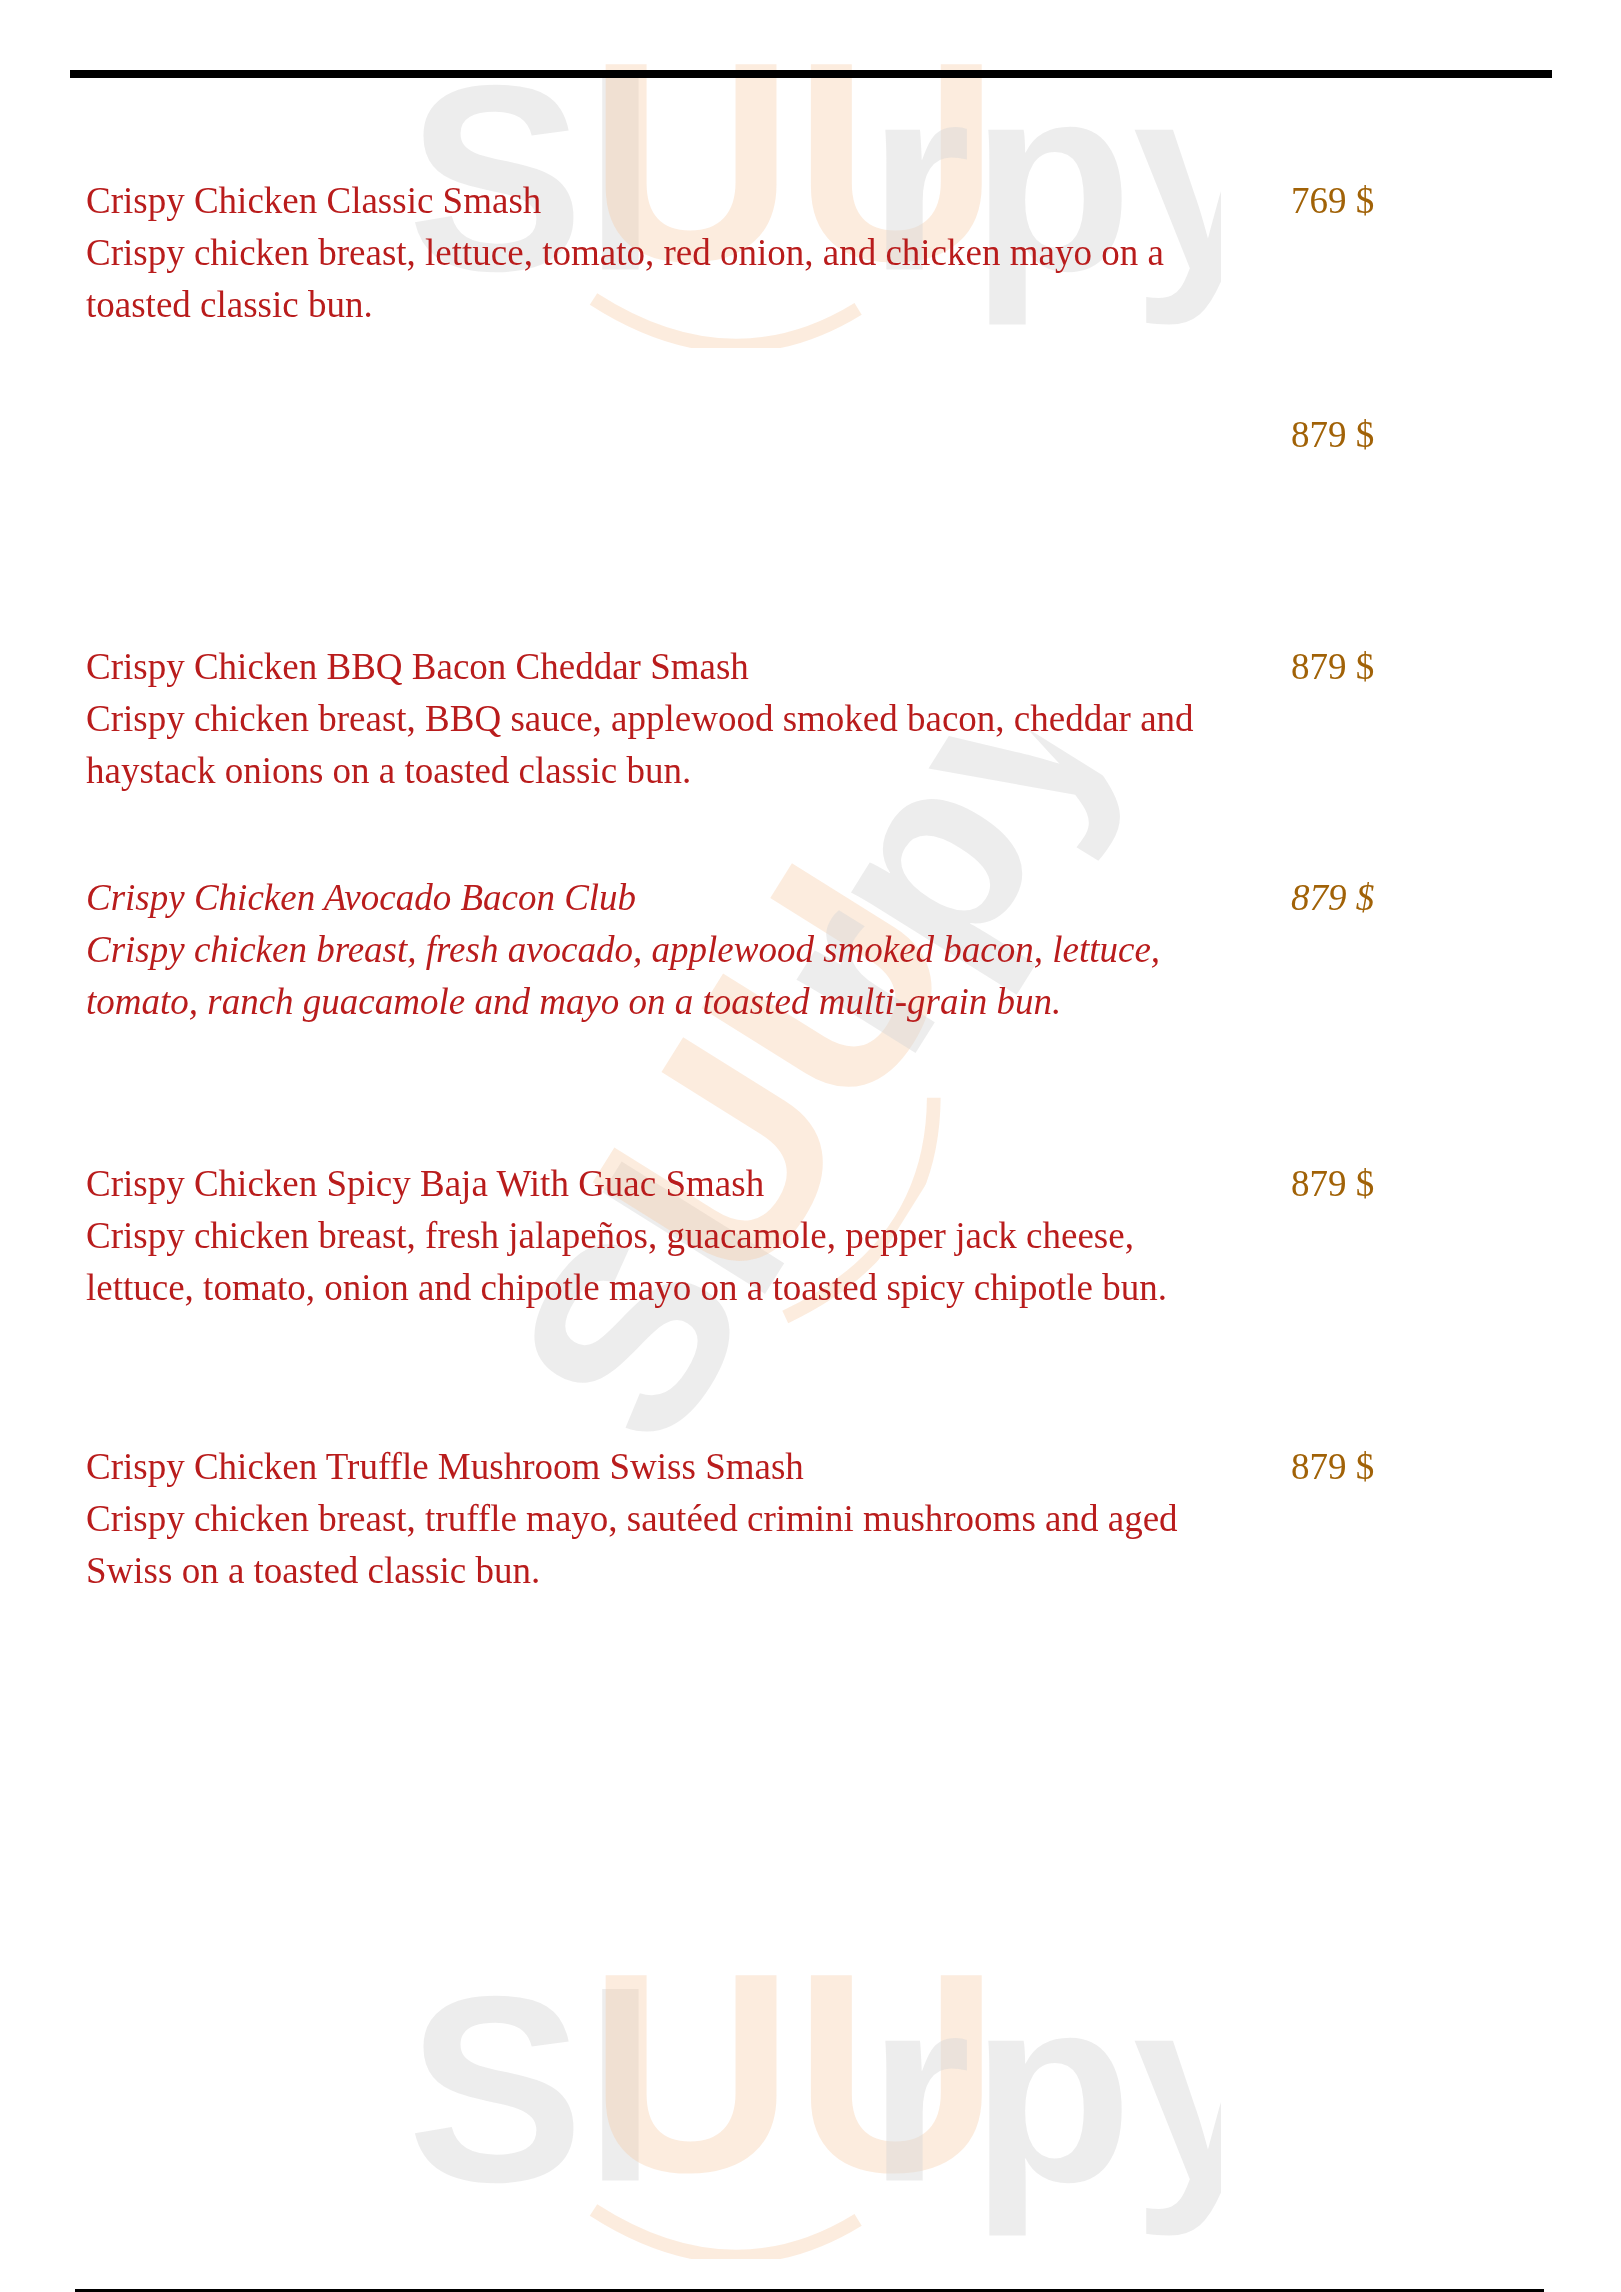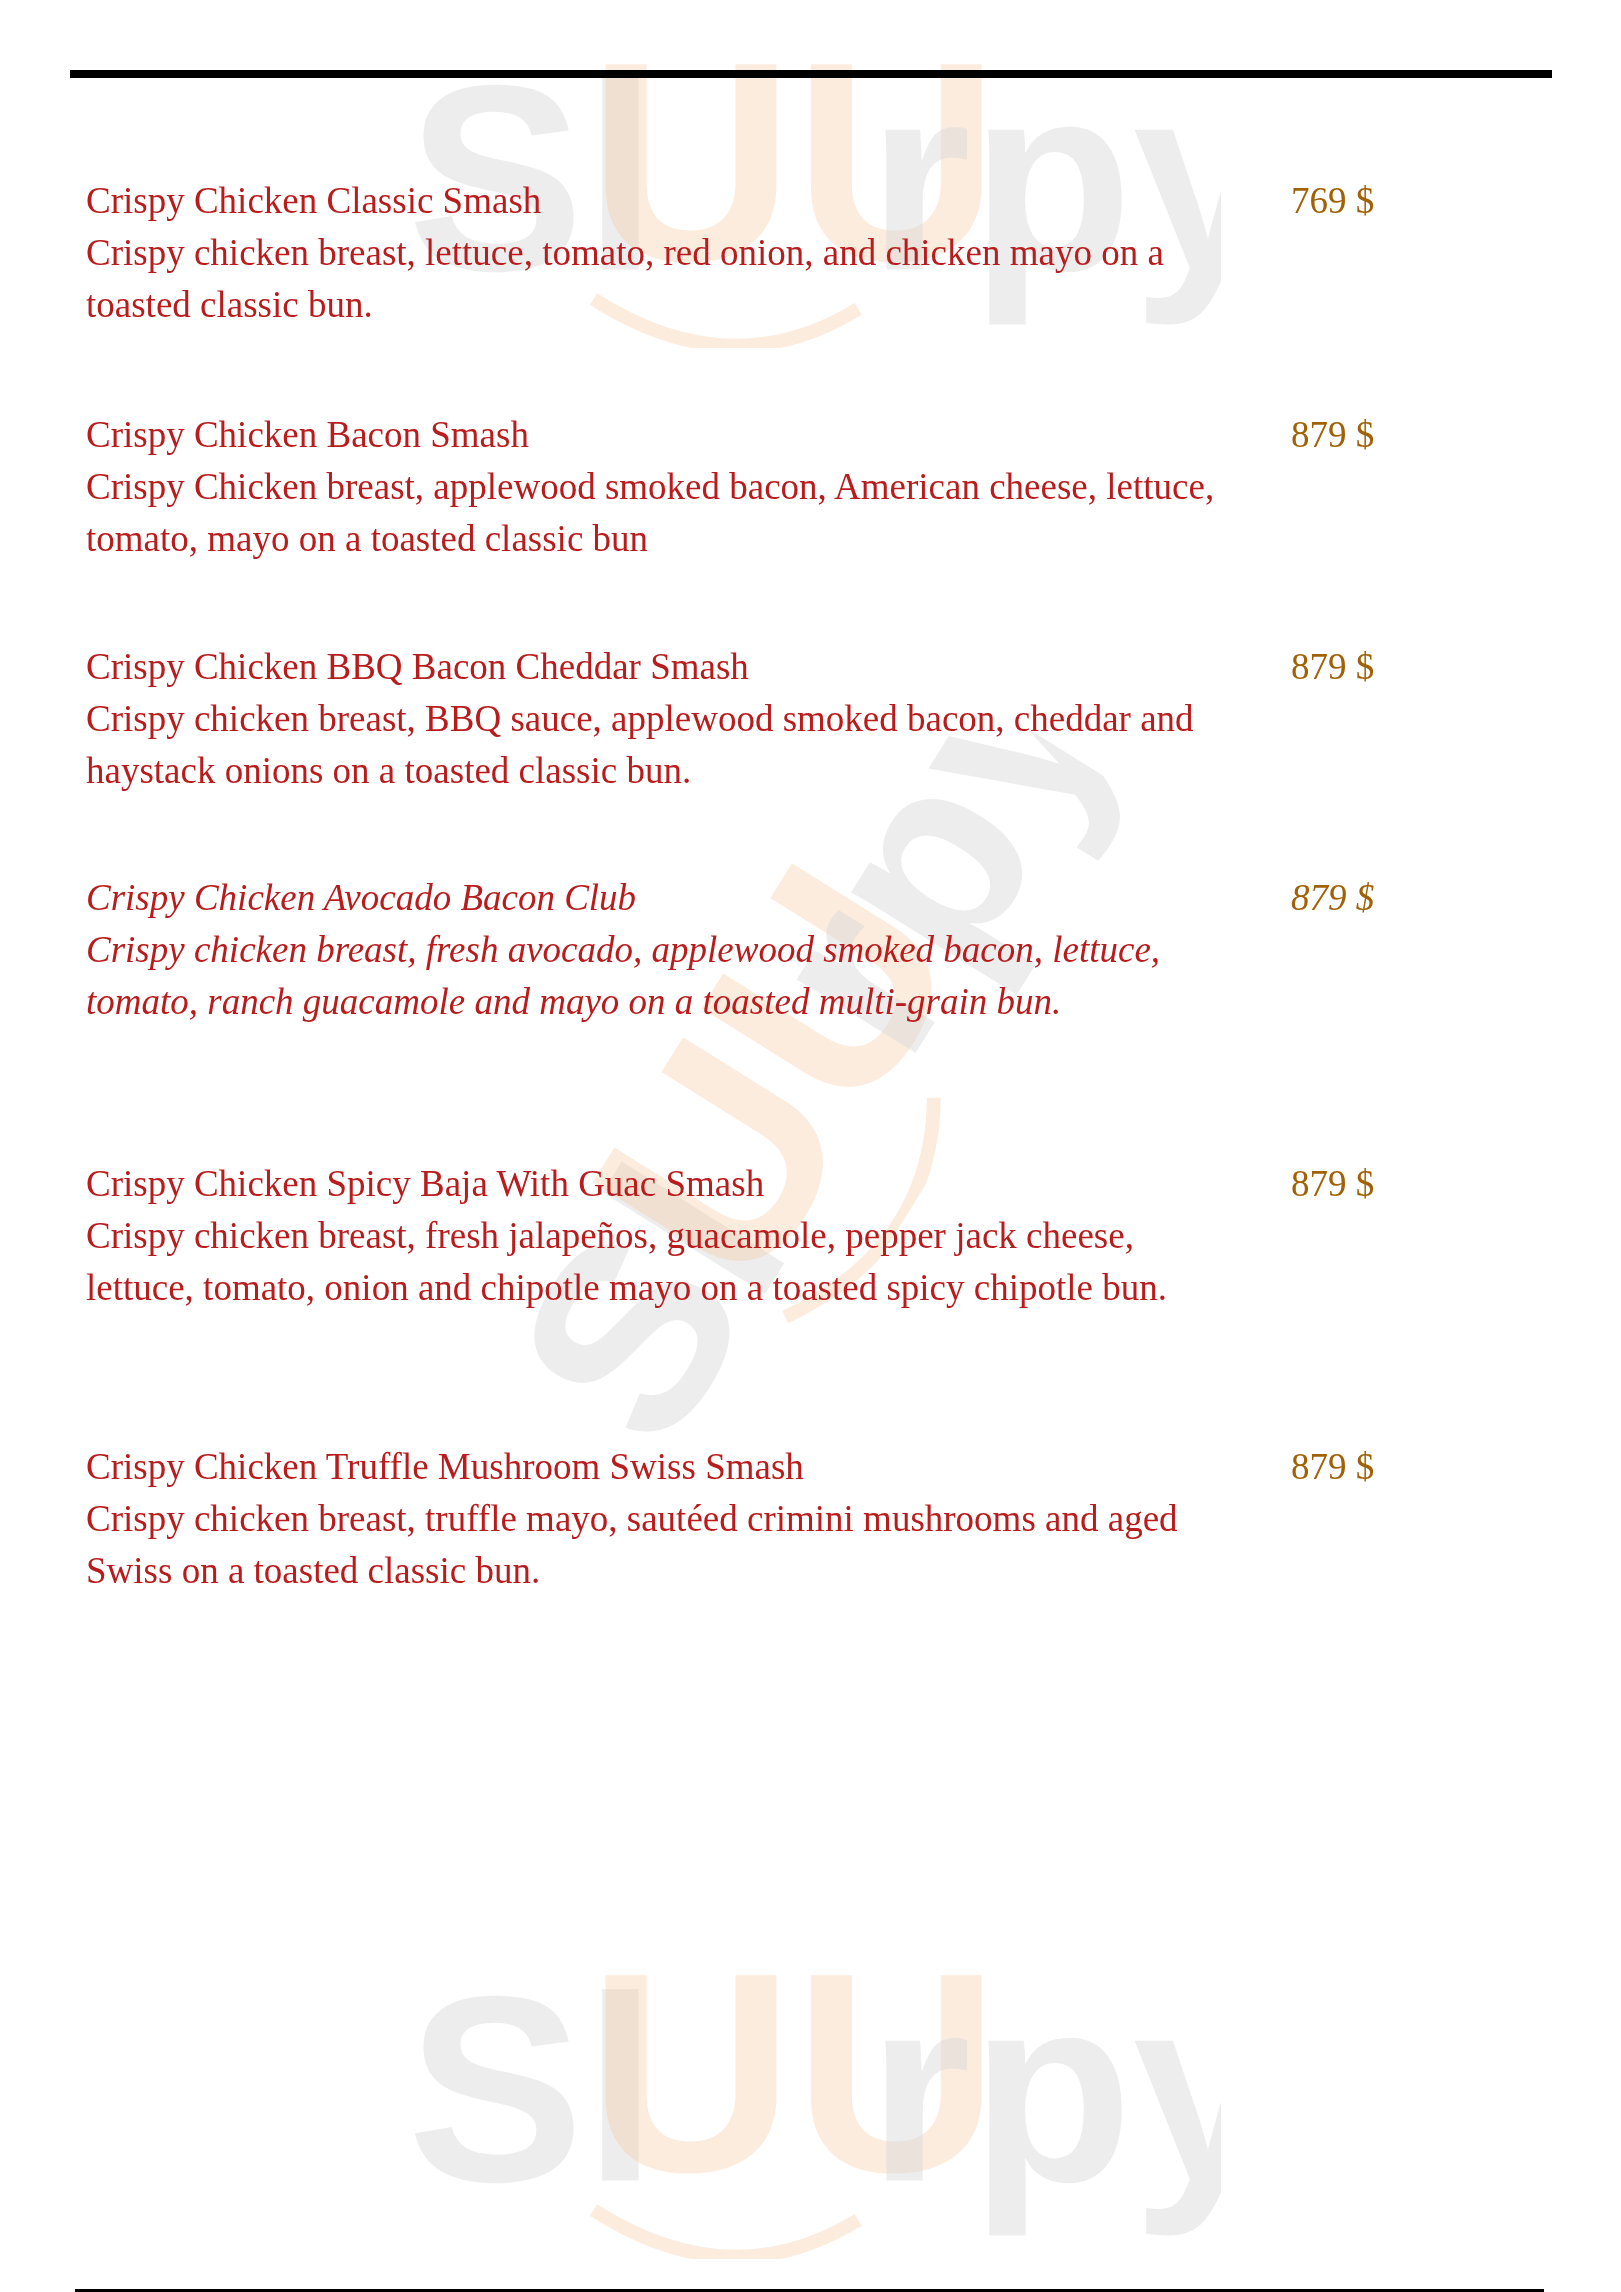--- a/index.html
+++ b/index.html
@@ -69,24 +69,20 @@
 
   <div class="item" style="top:175px;">
     <div class="item-text">
       <span class="item-name">Crispy Chicken Classic Smash</span>
       <span class="item-desc">Crispy chicken breast, lettuce, tomato, red onion, and chicken mayo on a toasted classic bun.</span>
     </div>
     <span class="item-price">769 $</span>
   </div>
 
   <div class="item" style="top:409px;">
-    <div class="item-text">
-      <span class="item-name">Crispy Chicken Bacon Smash</span>
-      <span class="item-desc">Crispy Chicken breast, applewood smoked bacon, American cheese, lettuce, tomato, mayo on a toasted classic bun</span>
-    </div>
     <span class="item-price">879 $</span>
   </div>
 
   <div class="item" style="top:641px;">
     <div class="item-text">
       <span class="item-name">Crispy Chicken BBQ Bacon Cheddar Smash</span>
       <span class="item-desc">Crispy chicken breast, BBQ sauce, applewood smoked bacon, cheddar and haystack onions on a toasted classic bun.</span>
     </div>
     <span class="item-price">879 $</span>
   </div>

